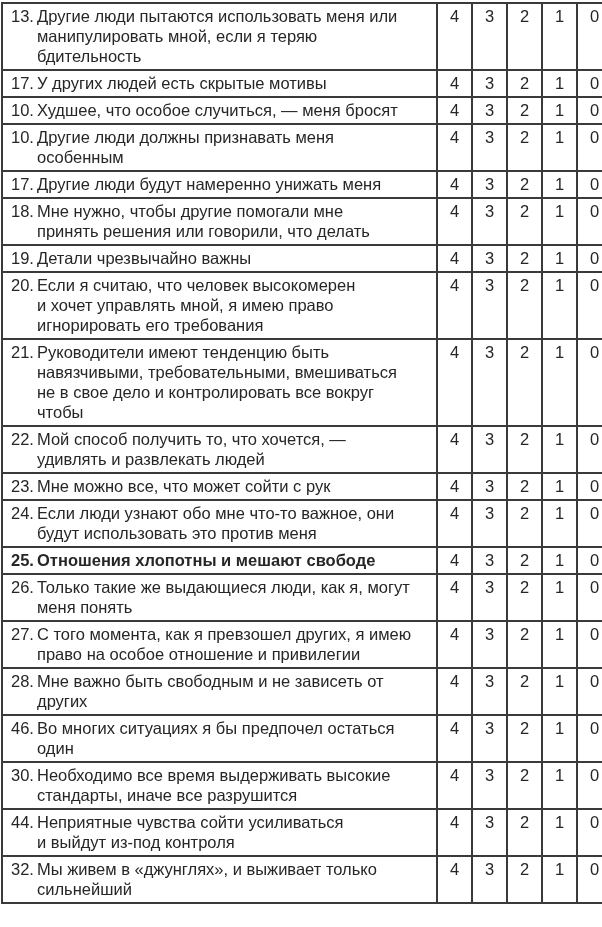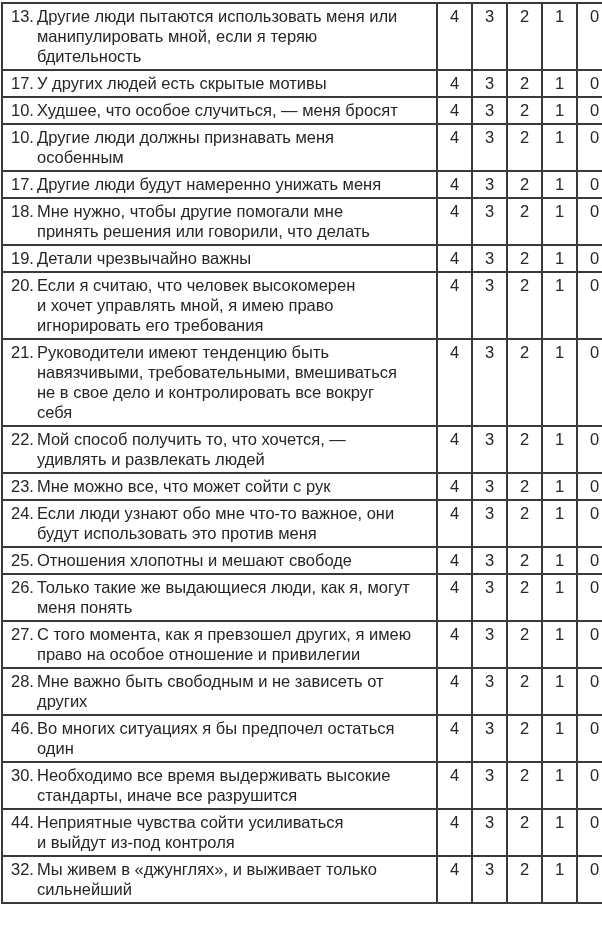--- a/index.html
+++ b/index.html
@@ -45,21 +45,21 @@
   .txt {
     flex: 1;
     white-space: pre-line;
   }
   td.score {
     width: 33px;
     text-align: center;
   }
   
   td.pad-xl { padding-bottom: 18px; border-radius: 17px; }
-  td.pad-l  { padding-bottom: 13px; }
+  td.pad-l  { padding-bottom: 13px; font-weight: bold; }
 </style>
 </head>
 <body>
 
 <div class="page">
   <table class="qtable">
     <tbody>
       <tr>
         <td class="text-cell">
             <div class="cell-inner">
@@ -170,21 +170,21 @@
         <td class="score">1</td>
         <td class="score">0</td>
       </tr>
       <tr>
         <td class="text-cell">
             <div class="cell-inner">
               <span class="num">21.</span>
               <span class="txt">Руководители имеют тенденцию быть
 навязчивыми, требовательными, вмешиваться
 не в свое дело и контролировать все вокруг
-себя</span>
+чтобы</span>
             </div>
           </td>
         <td class="score">4</td>
         <td class="score">3</td>
         <td class="score">2</td>
         <td class="score">1</td>
         <td class="score">0</td>
       </tr>
       <tr>
         <td class="text-cell">

